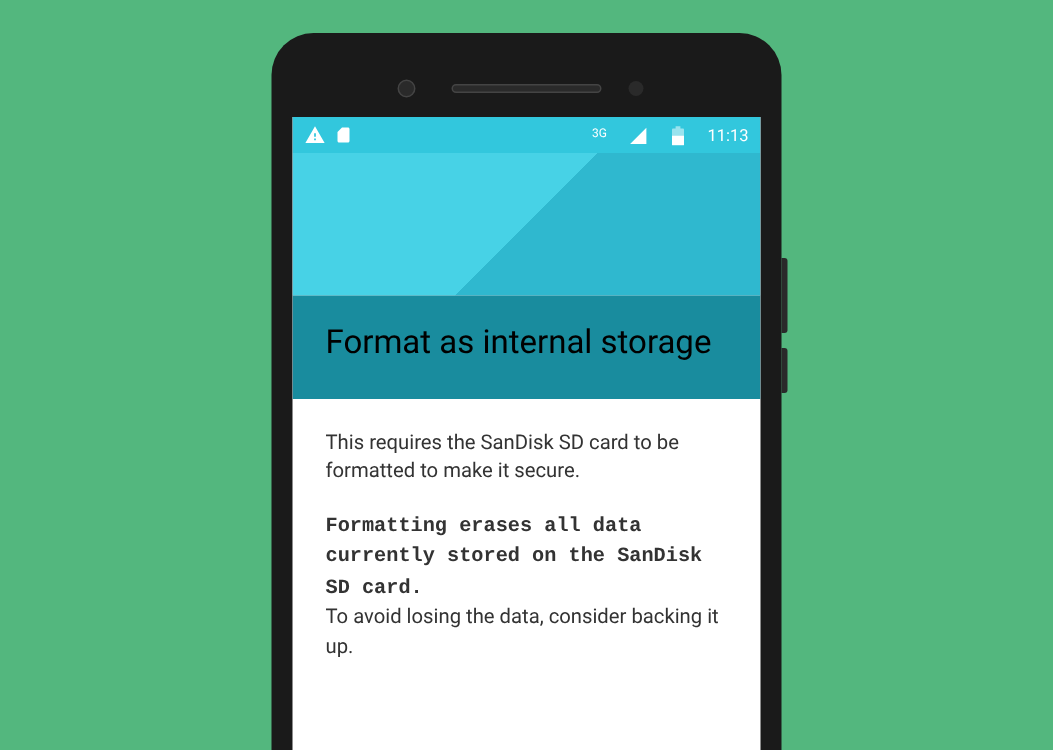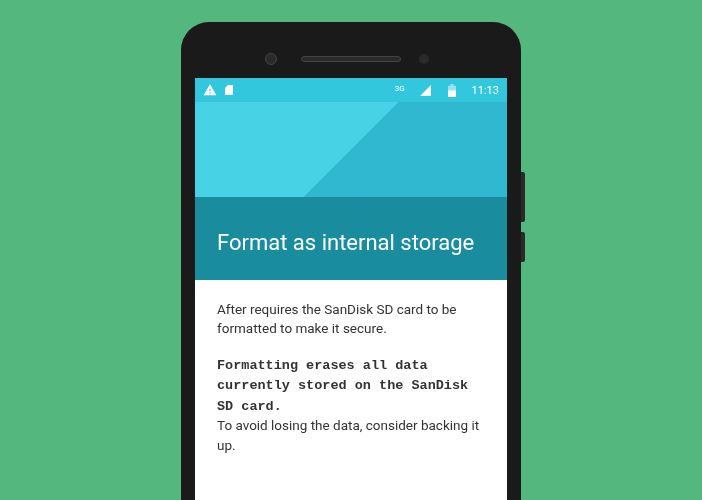--- a/index.html
+++ b/index.html
@@ -11,21 +11,21 @@
     .camera-dot { width: 10px; height: 10px; background: #2a2a2a; border-radius: 50%; position: absolute; right: 78px; }
     .side-btn { position: absolute; right: -4px; width: 4px; background: #2a2a2a; border-radius: 0 2px 2px 0; }
     .side-btn.b1 { top: 150px; height: 50px; }
     .side-btn.b2 { top: 210px; height: 30px; }
     .screen { background: #fff; height: 460px; overflow: hidden; }
     .statusbar { background: #32c7dd; height: 24px; display: flex; align-items: center; justify-content: space-between; padding: 0 8px; color: #fff; font-size: 11px; }
     .sb-left { display: flex; gap: 6px; align-items: center; }
     .sb-right { display: flex; gap: 16px; align-items: flex-start; }
     .icon svg { display: block; }
     .header-bg { background: linear-gradient(135deg, #47d2e6 0%, #47d2e6 50%, #2fb8cf 50%, #2fb8cf 100%); height: 95px; }
-    .title-bar { background: #198c9e; padding: 32px 22px 22px 22px; color: #ffffff; font-size: 22px; font-weight: 400; line-height: 1.3; }
+    .title-bar { background: #198c9e; padding: 18px 22px 22px 22px; color: #000000; font-size: 22px; font-weight: 400; line-height: 1.3; }
     .content { padding: 20px 22px; color: #333; font-size: 13.5px; line-height: 1.45; }
     .content p { margin-bottom: 16px; }
     .content .bold { font-weight: 700; font-family: Liberation Mono, monospace; }
   </style>
 </head>
 <body>
 
 <div class="phone">
   <div class="side-btn b1"></div>
   <div class="side-btn b2"></div>
@@ -60,21 +60,21 @@
               <path d="M3 0h4v2h2c.6 0 1 .4 1 1v12c0 .6-.4 1-1 1H1c-.6 0-1-.4-1-1V3c0-.6.4-1 1-1h2V0z" fill="#fff" opacity="0.5"></path>
               <rect x="0" y="8" width="10" height="8" fill="#fff"></rect>
             </svg>
         </span>
         <span>11:13</span>
       </div>
     </div>
     <div class="header-bg"></div>
     <div class="title-bar">Format as internal storage</div>
     <div class="content">
-      <p>After requires the SanDisk SD card to be formatted to make it secure.</p>
+      <p>This requires the SanDisk SD card to be formatted to make it secure.</p>
       <p>
         <span class="bold">Formatting erases all data currently stored on the SanDisk SD card.</span><br>
         <span>To avoid losing the data, consider backing it up.</span>
       </p>
     </div>
 
   </div>
 </div>
 
 </body></html>

